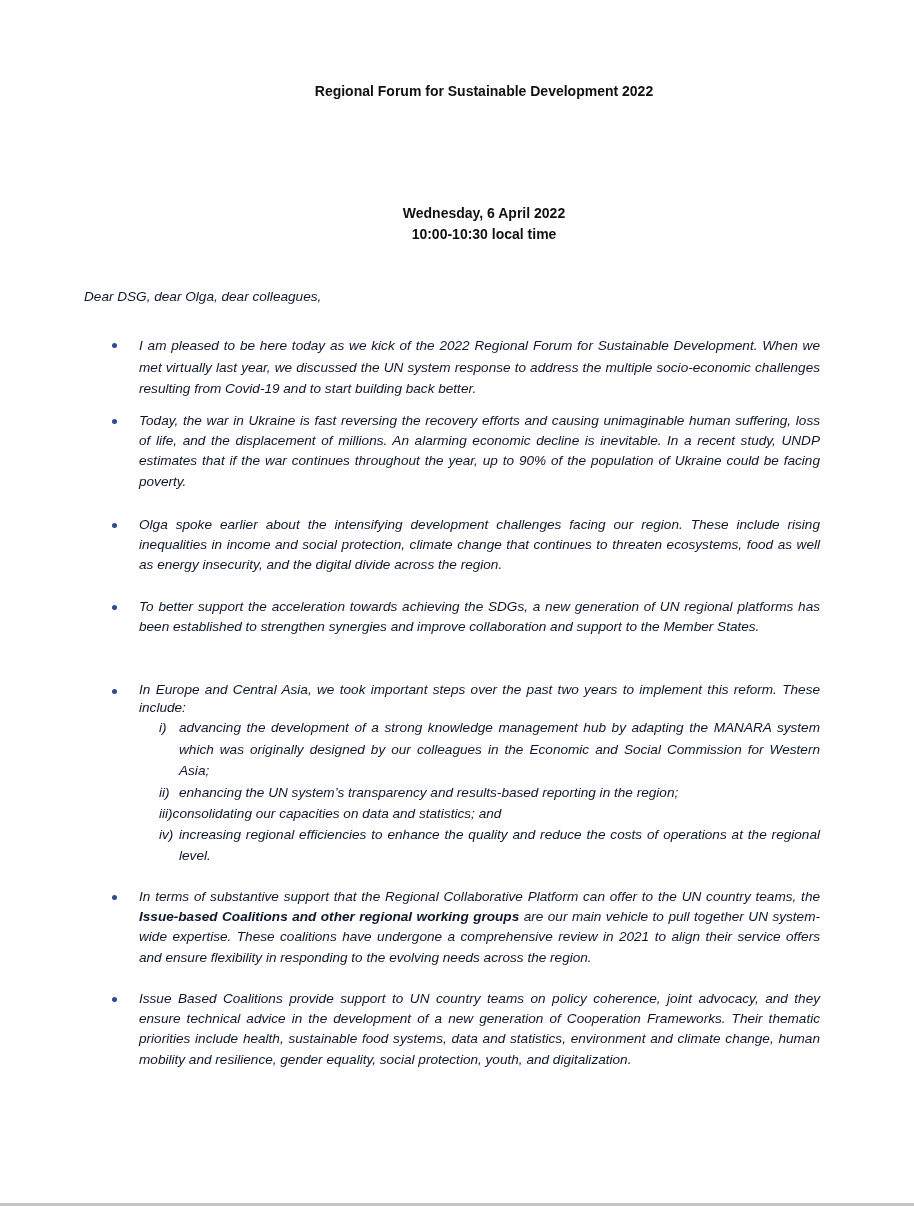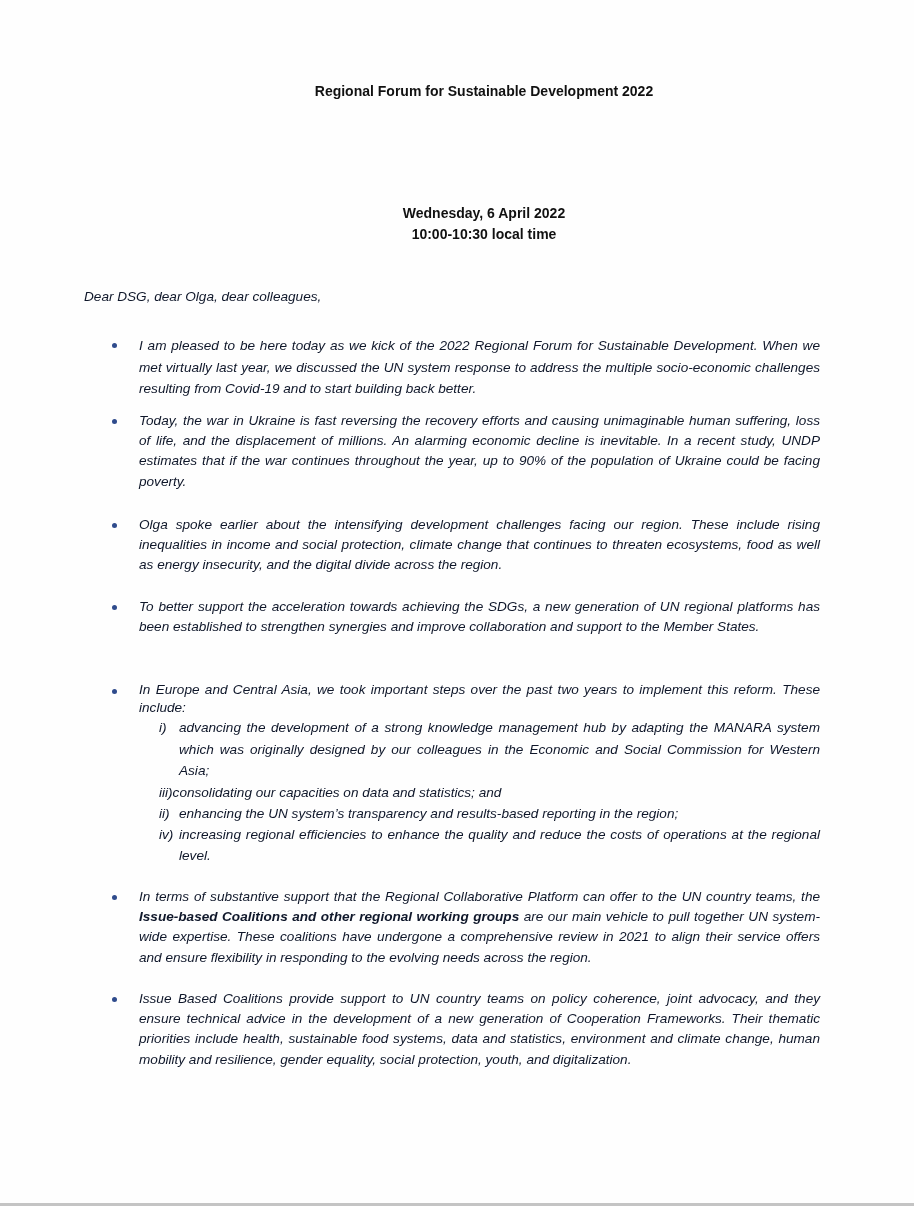--- a/index.html
+++ b/index.html
@@ -63,26 +63,26 @@
   <div class="bullet body-text" style="top:681px">
     <span class="dot"></span>
     <div class="txt">
       <div style="line-height:18px">In Europe and Central Asia, we took important steps over the past two years to implement this reform. These include:</div>
       <div class="sub">
         <div class="si" style="line-height:21.5px">
           <span class="num">i)</span>
           <span class="stext">advancing the development of a strong knowledge management hub by adapting the MANARA system which was originally designed by our colleagues in the Economic and Social Commission for Western Asia;</span>
         </div>
         <div class="si" style="line-height:21px">
+          <span class="num">ii)</span>
+          <span class="stext">enhancing the UN system’s transparency and results-based reporting in the region;</span>
+        </div>
+        <div class="si" style="line-height:21px">
           <span class="num" style="min-width:0">iii)</span>
           <span class="stext">consolidating our capacities on data and statistics; and</span>
-        </div>
-        <div class="si" style="line-height:21px">
-          <span class="num">ii)</span>
-          <span class="stext">enhancing the UN system’s transparency and results-based reporting in the region;</span>
         </div>
         <div class="si" style="line-height:21px">
           <span class="num">iv)</span>
           <span class="stext">increasing regional efficiencies to enhance the quality and reduce the costs of operations at the regional level.</span>
         </div>
       </div>
     </div>
   </div>
 
   <div class="bullet body-text" style="top:887px">

